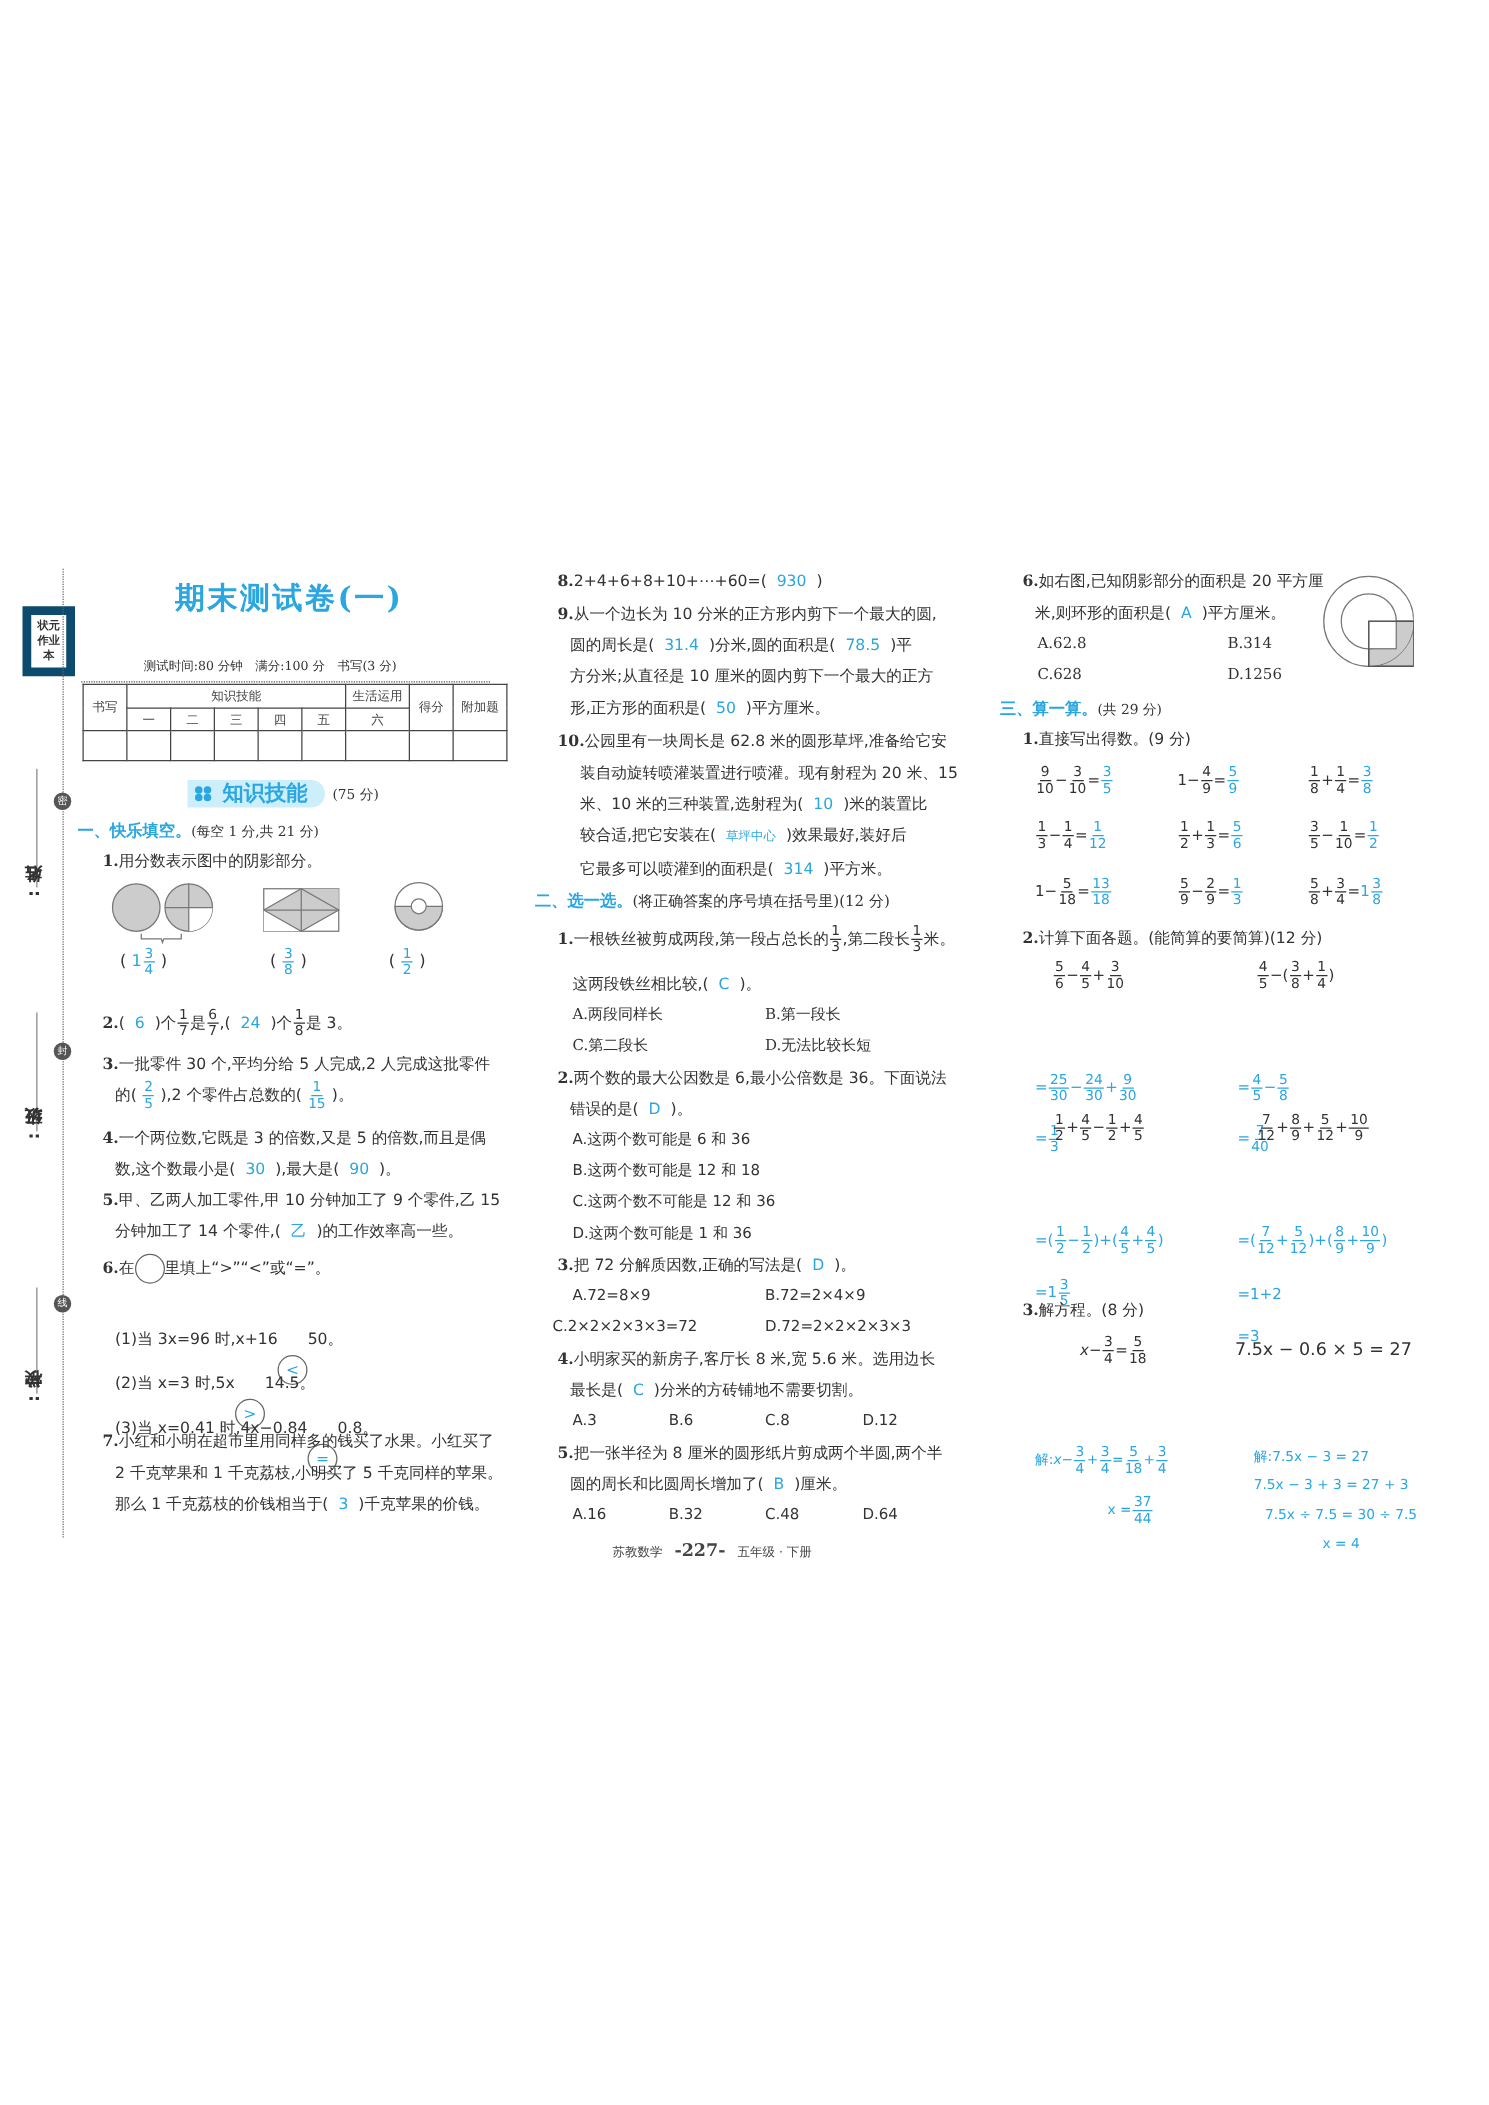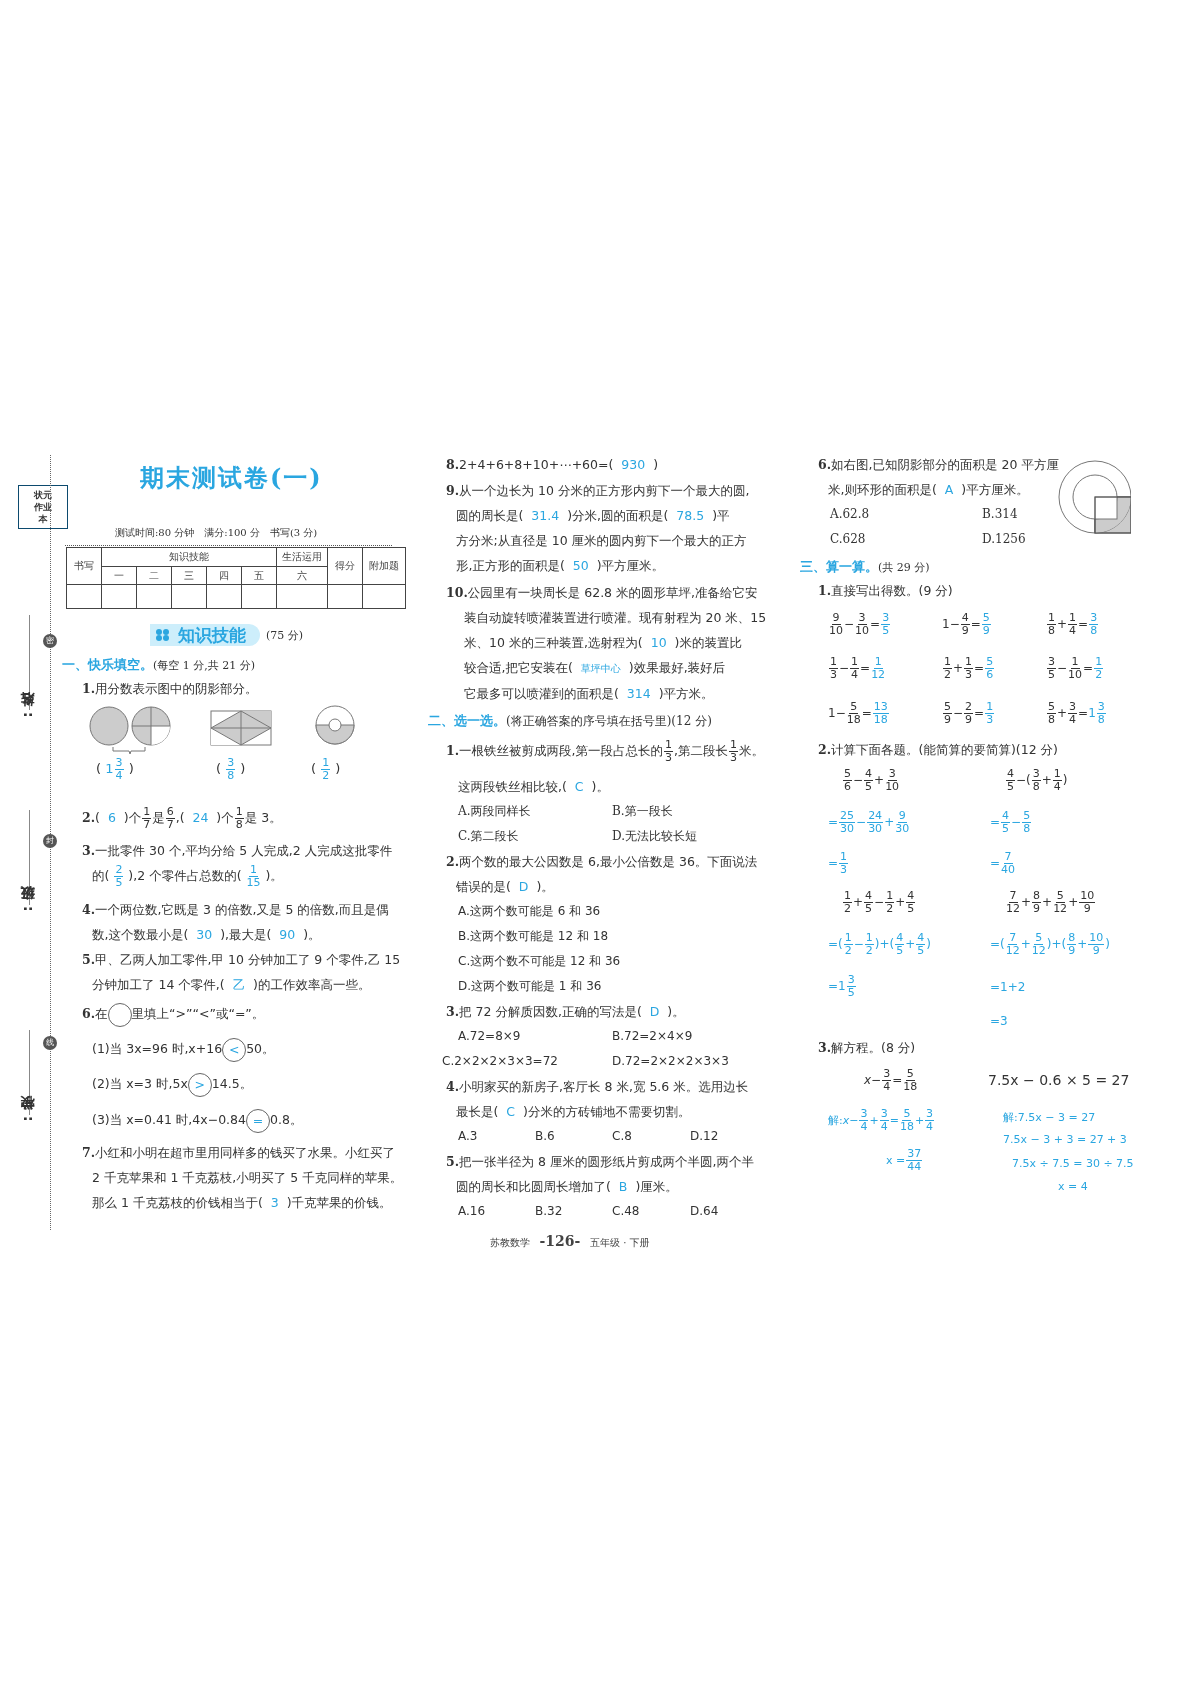--- a/index.html
+++ b/index.html
@@ -1,25 +1,25 @@
 <!DOCTYPE html>
 <html><head>
 <meta charset="utf-8">
 <style>
   html,body{margin:0;padding:0;background:#fff;}
   body{width:1191px;height:1684px;position:relative;overflow:hidden;font-family:"DejaVu Sans","Liberation Sans",sans-serif;color:#333;font-size:13px;}
   .abs{position:absolute;}
-  .blue{color:#2aa6e0;}
+  .blue{color:#2aa6e0;margin-top:48px;}
   .serif{font-family:"DejaVu Serif","Liberation Serif",serif;}
   
   .dotline{position:absolute;left:50px;top:455px;height:775px;border-left:1px dotted #666;}
   .seal{position:absolute;left:43px;width:14px;height:14px;border-radius:50%;background:#555;color:#fff;font-size:8px;line-height:14px;text-align:center;}
   .vlabel{position:absolute;left:18px;font-size:14px;font-weight:bold;color:#333;writing-mode:vertical-rl;transform:rotate(180deg);}
   .vline{position:absolute;left:29px;width:1px;background:#888;}
-  .brand-box{position:absolute;left:18px;top:485px;width:20px;border:1px solid #0c4a6e;font-size:9px;font-weight:bold;text-align:center;line-height:12px;padding:3px 14px;}
+  .brand-box{position:absolute;left:18px;top:485px;width:20px;border:7px solid #0c4a6e;font-size:9px;font-weight:bold;text-align:center;line-height:12px;padding:3px 4px;}
   
   .title{position:absolute;left:140px;top:462px;font-size:24px;font-weight:bold;color:#2aa6e0;letter-spacing:2px;font-family:"DejaVu Serif","Liberation Serif",serif;}
   .meta{position:absolute;left:115px;top:526px;font-size:10px;color:#333;}
   .dash{position:absolute;left:65px;top:545px;width:327px;border-top:1px dotted #555;}
   table.score{position:absolute;left:66px;top:547px;border-collapse:collapse;font-size:10px;}
   table.score td{border:1px solid #444;text-align:center;color:#444;}
   
   .banner{position:absolute;left:150px;top:624px;height:22px;padding:0 14px 0 28px;background:#cdeefb;border-radius:0 11px 11px 0;color:#2aa6e0;font-weight:bold;font-size:17px;line-height:22px;}
   .banner-dots{position:absolute;left:6px;top:5px;width:14px;height:12px;}
   .banner-dots i{position:absolute;width:6px;height:6px;border-radius:50%;background:#2aa6e0;}
@@ -243,21 +243,21 @@
 <div class="q" style="left:446px;top:1149px;width:335px">
   <span class="n">5.</span><span>把一张半径为 8 厘米的圆形纸片剪成两个半圆,两个半</span><br>
   <span style="padding-left:10px">圆的周长和比圆周长增加了(</span>&nbsp;&nbsp;<span class="blue">B</span>&nbsp;&nbsp;<span>)厘米。</span>
 </div>
 <div class="q" style="left:458px;top:1199px;font-size:12px">A.16</div>
 <div class="q" style="left:535px;top:1199px;font-size:12px">B.32</div>
 <div class="q" style="left:612px;top:1199px;font-size:12px">C.48</div>
 <div class="q" style="left:690px;top:1199px;font-size:12px">D.64</div>
 
 <div class="footer">
-  <span>苏教数学</span>&nbsp;&nbsp;&nbsp;<b>-126-</b>&nbsp;&nbsp;&nbsp;<span>五年级 · 下册</span>
+  <span>苏教数学</span>&nbsp;&nbsp;&nbsp;<b>-227-</b>&nbsp;&nbsp;&nbsp;<span>五年级 · 下册</span>
 </div>
 
 <div class="q" style="left:818px;top:452px;width:245px">
   <span class="n">6.</span><span>如右图,已知阴影部分的面积是 20 平方厘</span><br>
   <span style="padding-left:10px">米,则环形的面积是(</span>&nbsp;&nbsp;<span class="blue">A</span>&nbsp;&nbsp;<span>)平方厘米。</span>
 </div>
 <svg class="abs" style="left:1055px;top:457px" width="76" height="82">
   <rect x="40" y="40" width="36" height="36" fill="#ccc" stroke="#555"></rect>
   <circle cx="40" cy="40" r="36" fill="none" stroke="#777"></circle>
   <path d="M40 40 L76 40 A36 36 0 0 1 40 76 Z" fill="#ccc" stroke="none"></path>

